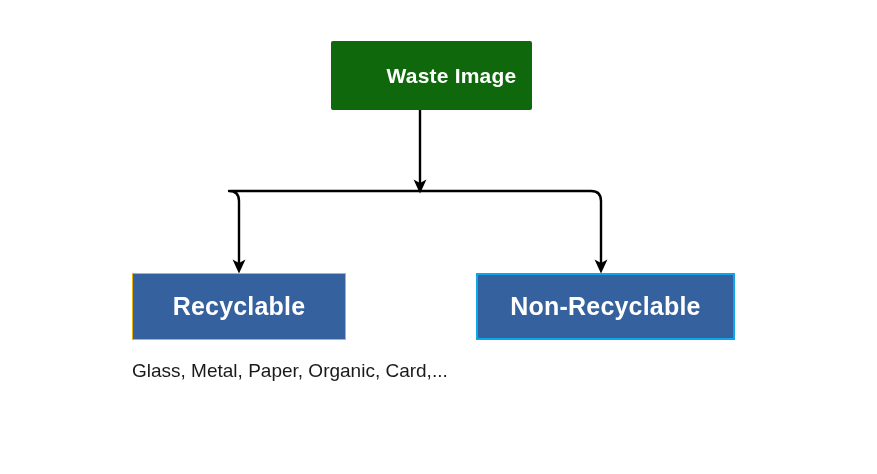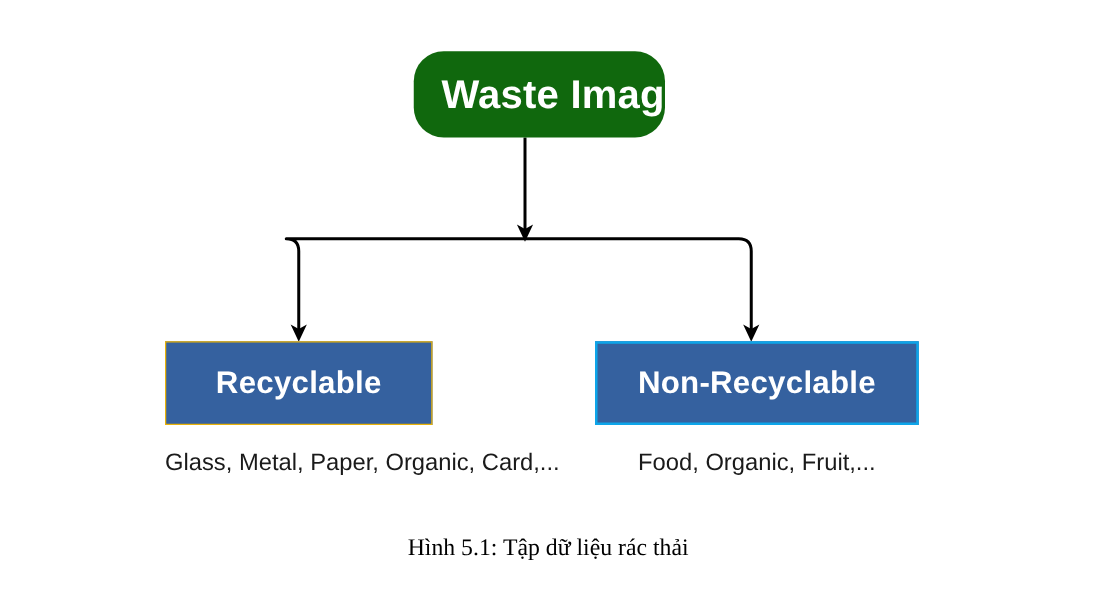--- a/index.html
+++ b/index.html
@@ -42,22 +42,22 @@
     letter-spacing: 0.2px;
     white-space: nowrap;
   }
 
   #node-root {
     left: 331px;
     top: 41px;
     width: 201px;
     height: 69px;
     background: #10680d;
-    border-radius: 24px;
-    font-size: 32px;
+    border-radius: 2px;
+    font-size: 21px;
     padding-left: 40px;
   }
 
   #node-recyclable {
     left: 132px;
     top: 273px;
     width: 214px;
     height: 67px;
     background: #35619f;
     border: 1px solid #eab308;
@@ -132,17 +132,15 @@
   <div class="node" id="node-recyclable">
     <span>Recyclable</span>
   </div>
 
   <div class="node" id="node-nonrecyclable">
     <span>Non-Recyclable</span>
   </div>
 
   <div class="examples" id="examples-recyclable">Glass, Metal, Paper, Organic, Card,...</div>
 
-  <div class="examples" id="examples-nonrecyclable">Food, Organic, Fruit,...</div>
 
-  <div id="figure-caption">Hình 5.1: Tập dữ liệu rác thải</div>
 
 </div>
 
 </body></html>

